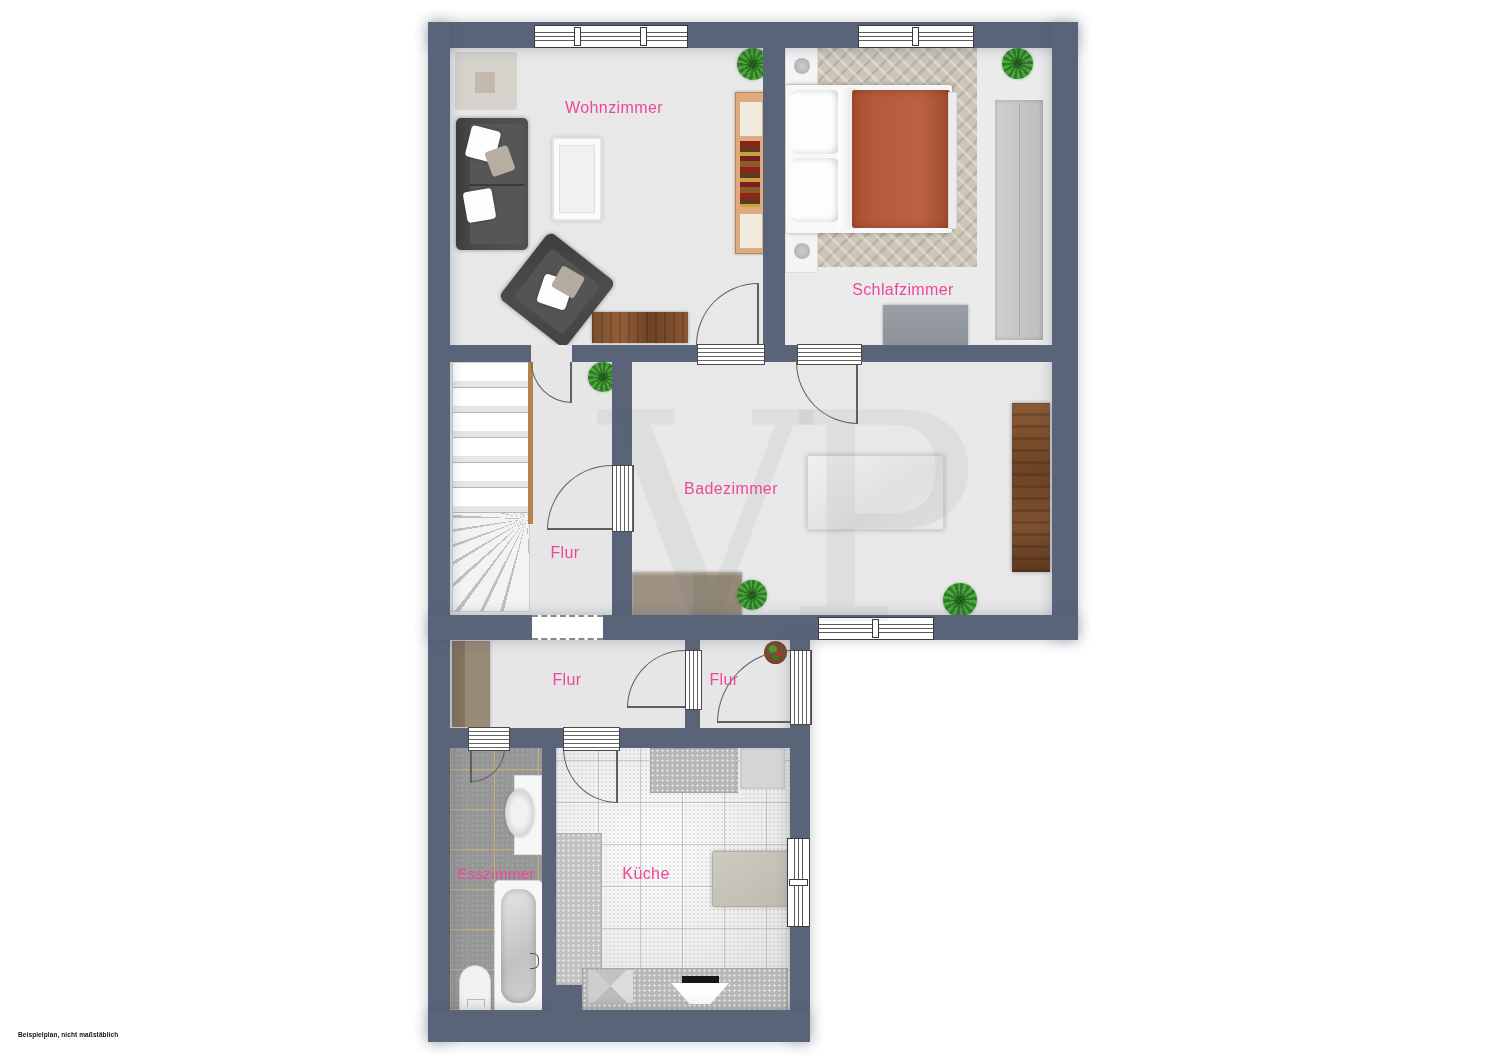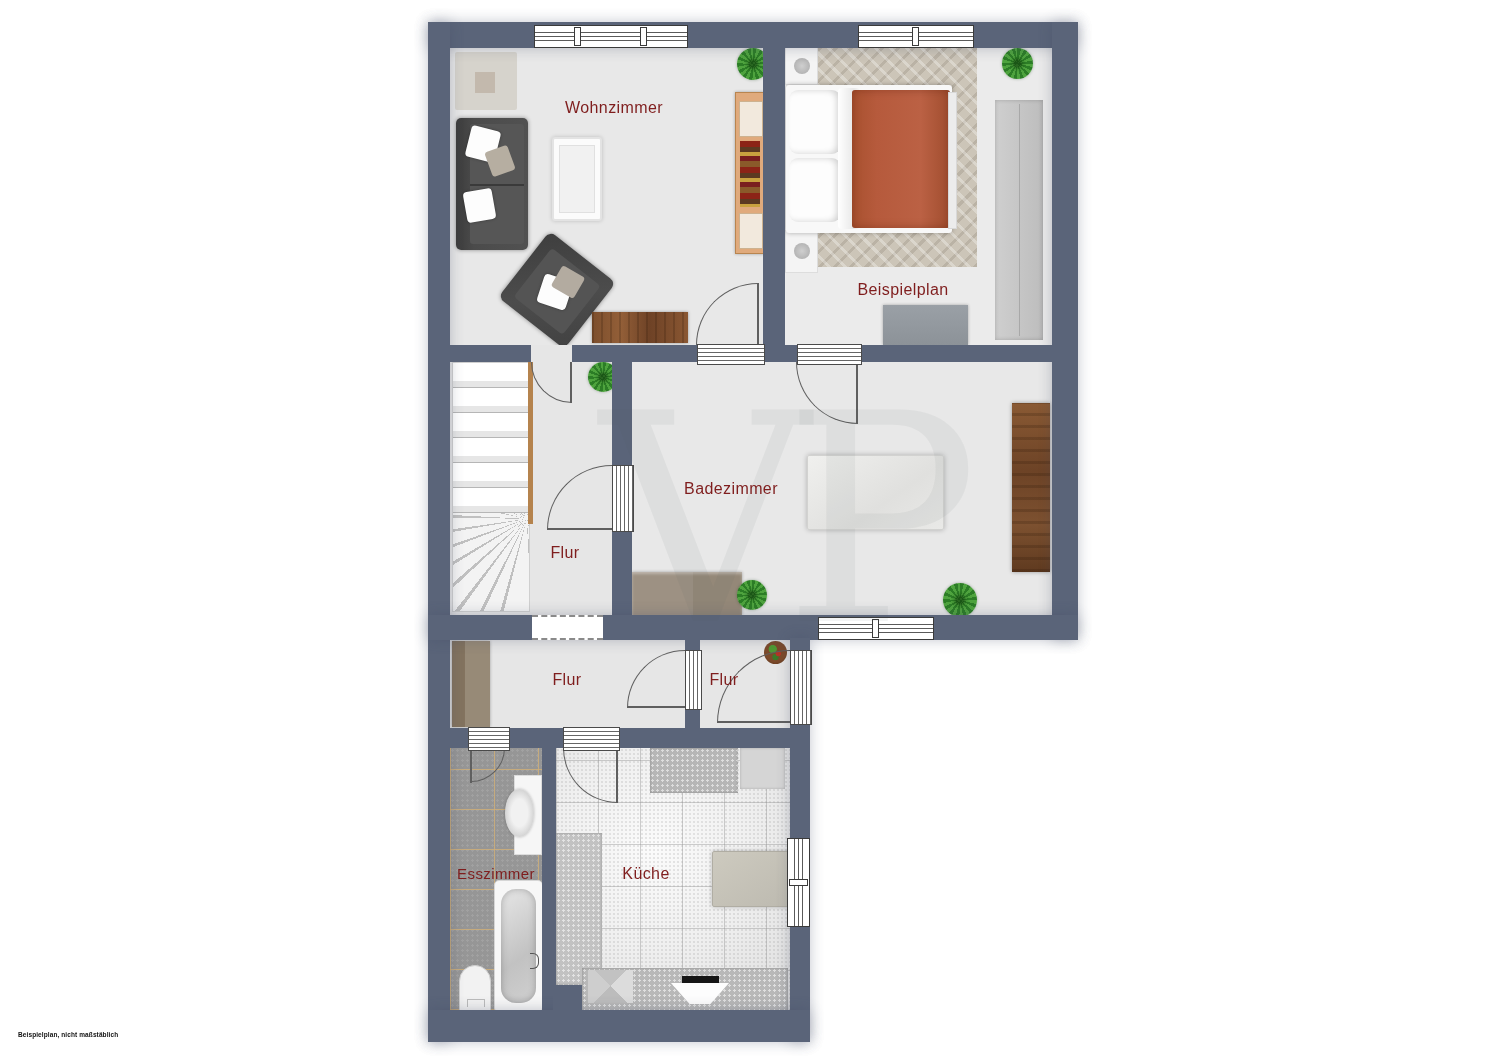--- a/index.html
+++ b/index.html
@@ -59,21 +59,21 @@
   .chair.v{background:linear-gradient(90deg,#a7a7a7,#919191);}
   .wood-dark{background:
       repeating-linear-gradient(90deg, rgba(40,20,5,.20) 0 2px, transparent 2px 9px),
       linear-gradient(90deg,#7c4e2c,#935f38 30%,#6e4226 60%,#8a5732);}
   .wood-dark-v{background:
       repeating-linear-gradient(0deg, rgba(40,20,5,.20) 0 3px, transparent 3px 12px),
       linear-gradient(180deg,#8a5a34,#6d4326 40%,#7d5130 72%,#5f3a1f);}
   .counter{background-color:#bcbcbc;background-image:radial-gradient(rgba(255,255,255,.55) 1px, transparent 1.2px);
     background-size:5px 5px;box-shadow:inset 0 0 3px rgba(0,0,0,.25);}
   
-  .label{position:absolute;transform:translate(-50%,-50%);font-size:16px;color:#7f1d1d;
+  .label{position:absolute;transform:translate(-50%,-50%);font-size:16px;color:#ec4899;
     letter-spacing:.4px;white-space:nowrap;z-index:45;}
   .watermark{position:absolute;z-index:40;font-family:"DejaVu Serif",serif;
     font-size:290px;line-height:.9;letter-spacing:-26px;color:rgba(90,95,105,.07);
     pointer-events:none;}
   .disclaimer{position:absolute;font-size:6.5px;font-weight:bold;color:#111;z-index:50;letter-spacing:.1px;}
 </style>
 </head>
 <body>
 
 <div class="canvas">
@@ -223,21 +223,21 @@
   <div class="sill v" style="left:612px;top:465px;width:20px;height:65px;"></div>
   <div class="dashed" style="left:532px;top:615px;width:71px;height:25px;"></div>
   <div class="sill v" style="left:685px;top:650px;width:15px;height:58px;"></div>
   <div class="sill v" style="left:790px;top:650px;width:20px;height:73px;"></div>
   <div class="sill h" style="left:468px;top:727px;width:40px;height:22px;"></div>
   <div class="sill h" style="left:563px;top:727px;width:55px;height:22px;"></div>
 
   <div class="watermark" style="left:600px;top:390px;text-align:right;">VP</div>
 
   <div class="label" style="left:614px;top:108px;">Wohnzimmer</div>
-  <div class="label" style="left:903px;top:290px;">Beispielplan</div>
+  <div class="label" style="left:903px;top:290px;">Schlafzimmer</div>
   <div class="label" style="left:731px;top:489px;">Badezimmer</div>
   <div class="label" style="left:565px;top:553px;">Flur</div>
   <div class="label" style="left:567px;top:680px;">Flur</div>
   <div class="label" style="left:724px;top:680px;">Flur</div>
   <div class="label" style="left:496px;top:873px;font-size:15px;">Esszimmer</div>
   <div class="label" style="left:646px;top:874px;">Küche</div>
 
   <div class="disclaimer" style="left:18px;top:1031px;">Beispielplan, nicht maßstäblich</div>
 </div>
 

